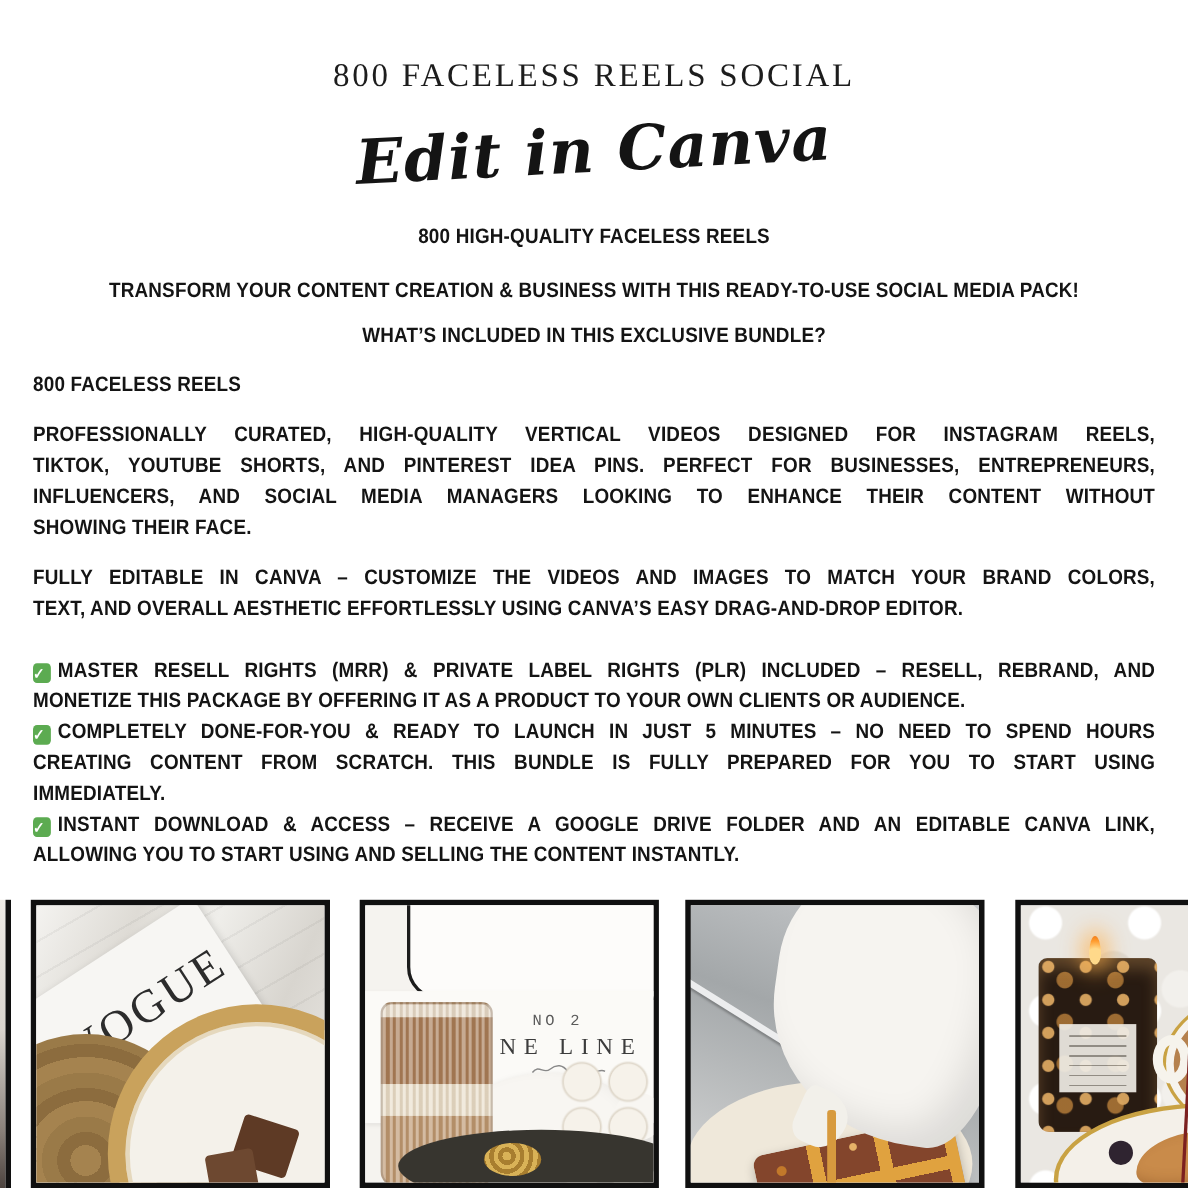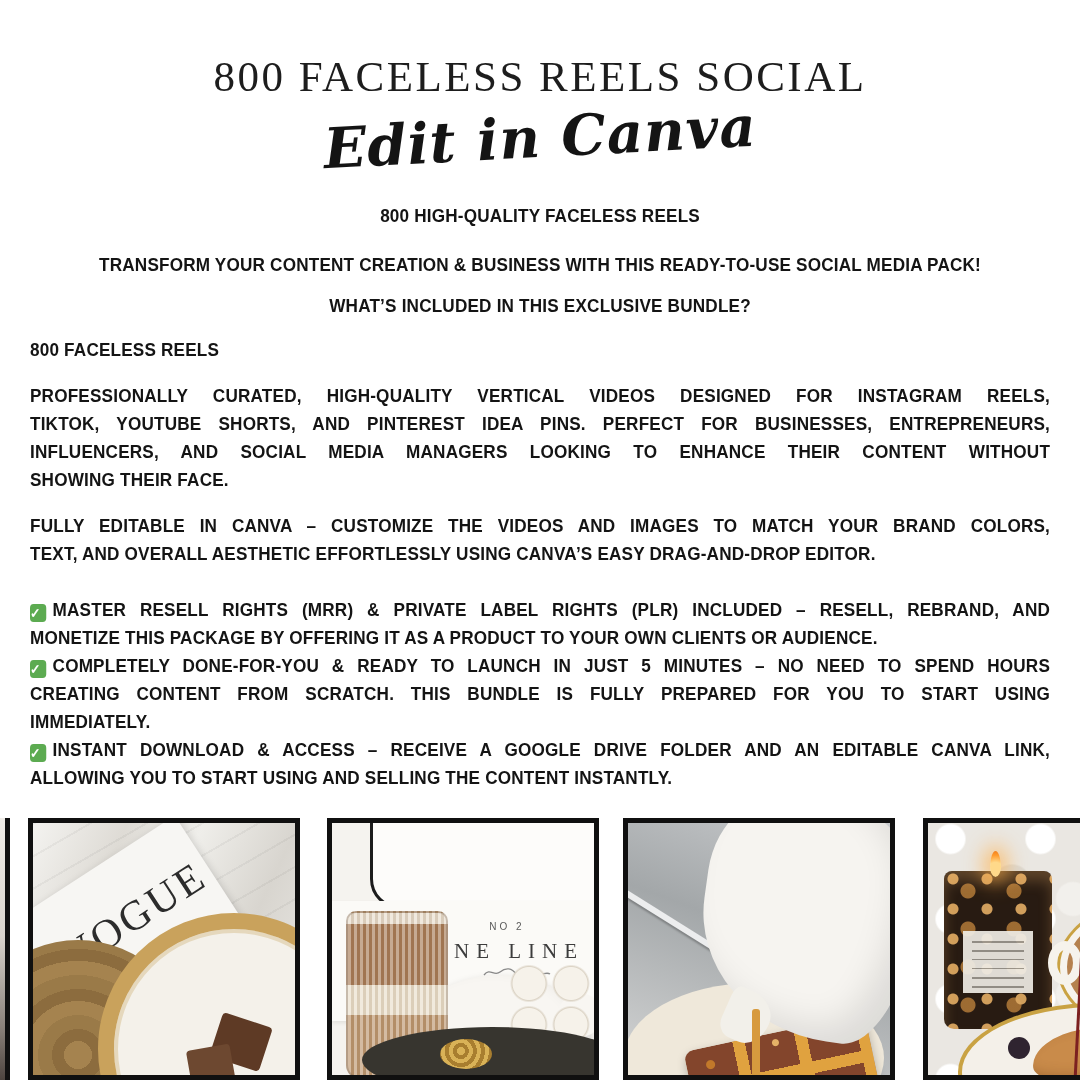--- a/index.html
+++ b/index.html
@@ -3,21 +3,21 @@
 <meta charset="utf-8">
 <style>
   html,body{margin:0;padding:0;background:#fff;}
   .canvas{
     position:relative;width:1080px;height:1080px;overflow:hidden;background:#ffffff;
     font-family:"Liberation Sans",sans-serif;color:#141414;
   }
   
   .title{
     position:absolute;top:52px;left:0;width:1080px;text-align:center;
-    font-family:"Liberation Serif",serif;font-weight:400;font-size:43px;
+    font-family:"Liberation Serif",serif;font-weight:400;font-size:30px;
     letter-spacing:2.5px;color:#1d1d1d;white-space:nowrap;
   }
   .script-sub{
     position:absolute;top:104px;left:0;width:1080px;text-align:center;
     font-family:"DejaVu Serif",serif;font-style:italic;font-weight:700;
     font-size:56px;color:#141414;transform:rotate(-3deg);letter-spacing:1px;
   }
   
   .textcol{
     position:absolute;left:30px;top:200px;width:1130px;
@@ -70,21 +70,21 @@
   .choc1,.choc2{position:absolute;background:#5e3a25;border-radius:4px;}
   .choc1{right:28px;bottom:10px;width:52px;height:46px;transform:rotate(18deg);}
   .choc2{right:62px;bottom:-12px;width:44px;height:40px;background:#6d4830;transform:rotate(-10deg);}
   
   .t2-bg{position:absolute;inset:0;background:#f5f3ef;}
   .frameline{position:absolute;left:38px;top:-70px;width:420px;height:150px;
     border:3px solid #1c1c1c;border-radius:30px;background:#fdfcfa;}
   .printbg{position:absolute;left:0;top:78px;width:272px;height:120px;background:#fbfaf7;
     box-shadow:0 2px 4px rgba(0,0,0,.08);}
   .print-no{position:absolute;left:110px;top:98px;width:130px;text-align:center;
-    font-family:Liberation Sans, sans-serif;font-size:10px;letter-spacing:3px;color:#5a5a5a;}
+    font-family:Liberation Mono, monospace;font-size:14px;letter-spacing:3px;color:#5a5a5a;}
   .print-title{position:absolute;left:96px;top:116px;width:160px;text-align:center;
     font-family:"Liberation Serif",serif;font-size:21px;letter-spacing:7px;color:#3c3c3c;white-space:nowrap;}
   .print-sig{position:absolute;left:150px;top:142px;width:70px;height:14px;}
   .glass{position:absolute;left:14px;top:88px;width:102px;height:168px;
     border-radius:10px 10px 14px 14px;border:2px solid rgba(120,100,80,.35);box-sizing:border-box;
     background:
       repeating-linear-gradient(90deg,rgba(255,255,255,.35) 0 3px,rgba(90,60,30,.10) 3px 6px),
       linear-gradient(180deg,rgba(216,196,168,.55) 0 7%,#a87c57 7% 44%,#eadfcb 44% 62%,#bd9770 62% 100%);}
   .shell{position:absolute;left:78px;top:152px;width:180px;height:125px;border-radius:50%;
     background:#f8f6f2;box-shadow:inset -8px -10px 18px rgba(0,0,0,.10),0 4px 8px rgba(0,0,0,.18);}

